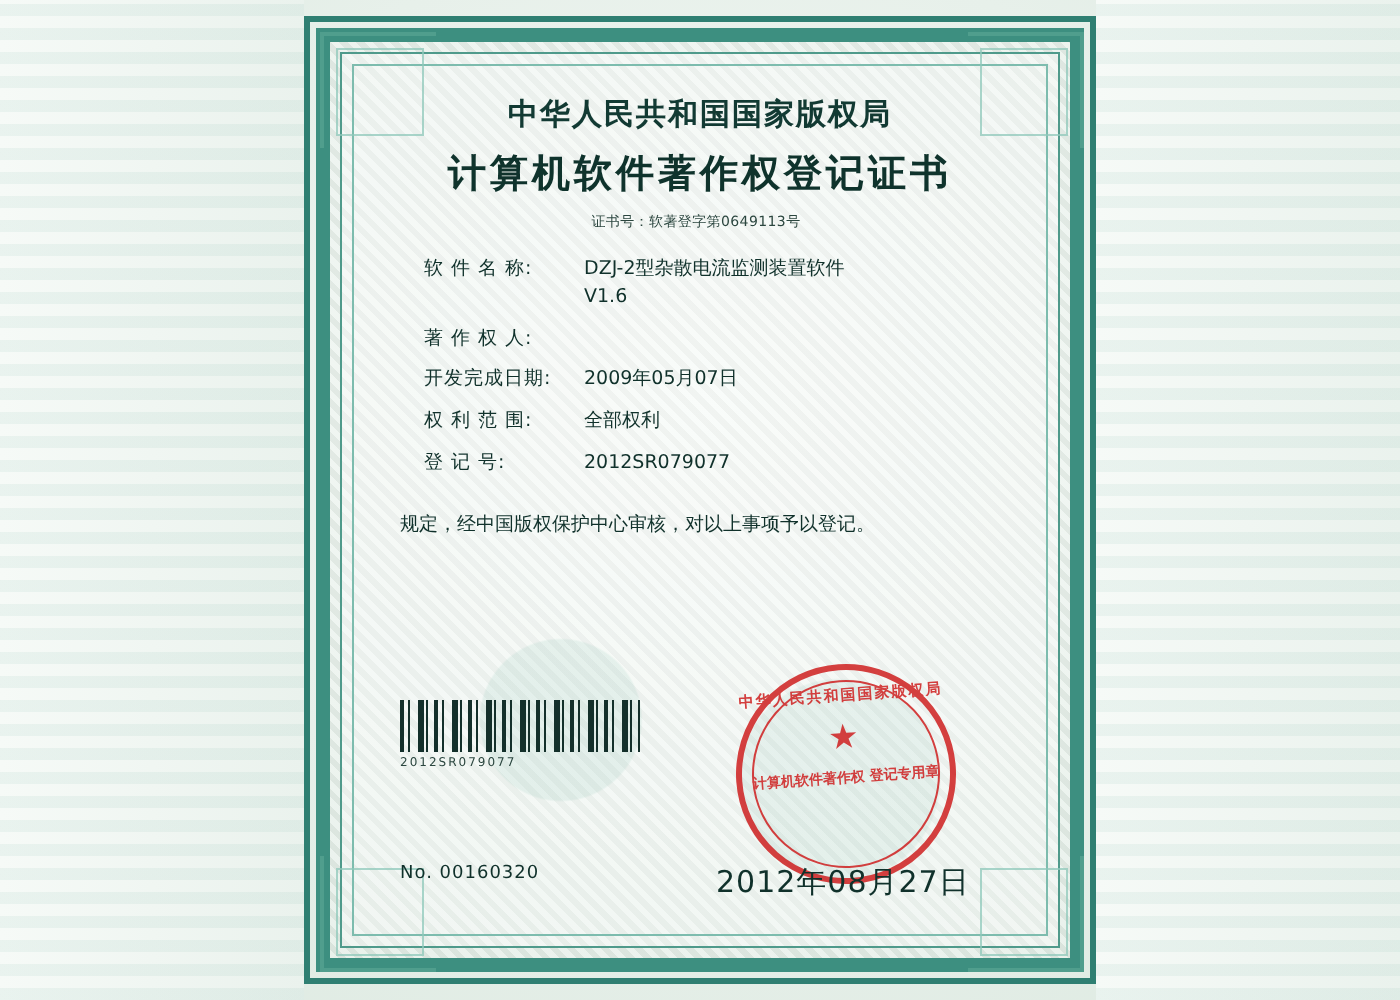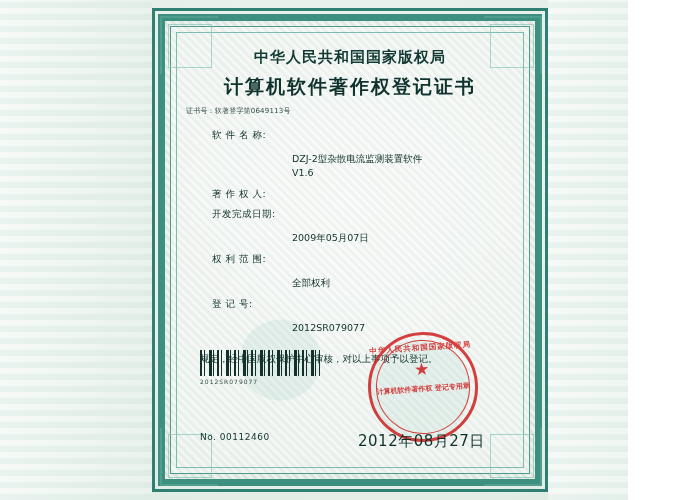--- a/index.html
+++ b/index.html
@@ -6,21 +6,21 @@
     margin: 0;
     padding: 0;
     width: 700px;
     height: 500px;
     background: #ffffff;
     font-family: "DejaVu Sans", sans-serif;
   }
 
   #certificate {
     position: relative;
-    width: 628px;
+    width: 700px;
     height: 500px;
     overflow: hidden;
     background: #fdba74;
   }
 
   
   .paper {
     position: absolute;
     left: 0; top: 0;
     width: 700px; height: 500px;
@@ -110,21 +110,21 @@
   .main-title {
     text-align: center;
     font-family: "DejaVu Serif", serif;
     font-size: 19px;
     font-weight: bold;
     color: #0f332c;
     letter-spacing: 2px;
     margin-top: 7px;
   }
   .cert-no {
-    text-align: left;
+    text-align: center;
     font-size: 7px;
     color: #2b463f;
     margin-top: 6px;
     padding-right: 4px;
     letter-spacing: 0.2px;
   }
 
   .fields {
     margin-top: 12px;
     padding-left: 14px;
@@ -140,21 +140,20 @@
   }
   .field-label {
     width: 80px;
     flex: 0 0 80px;
     letter-spacing: 0.5px;
     white-space: nowrap;
     margin-left: 12px;
   }
   .field-value {
     flex: 1 1 auto;
-    margin-top: 24px;
   }
   .field-value .sub {
     display: block;
   }
 
   .statement {
     margin-top: 16px;
     padding: 0 10px 0 14px;
     font-size: 9.5px;
     line-height: 1.75;
@@ -323,17 +322,17 @@
     <div class="barcode-caption">2012SR079077</div>
 
     <div class="seal">
       <div class="seal-ring"></div>
       <div class="seal-arc">中华人民共和国国家版权局</div>
       <div class="seal-star">★</div>
       <div class="seal-center">计算机软件著作权
 登记专用章</div>
     </div>
 
-    <div class="bottom-no">No. 00112460</div>
+    <div class="bottom-no">No. 00160320</div>
     <div class="bottom-date">2012年08月27日</div>
 
   </div>
 </div>
 
 </body></html>

